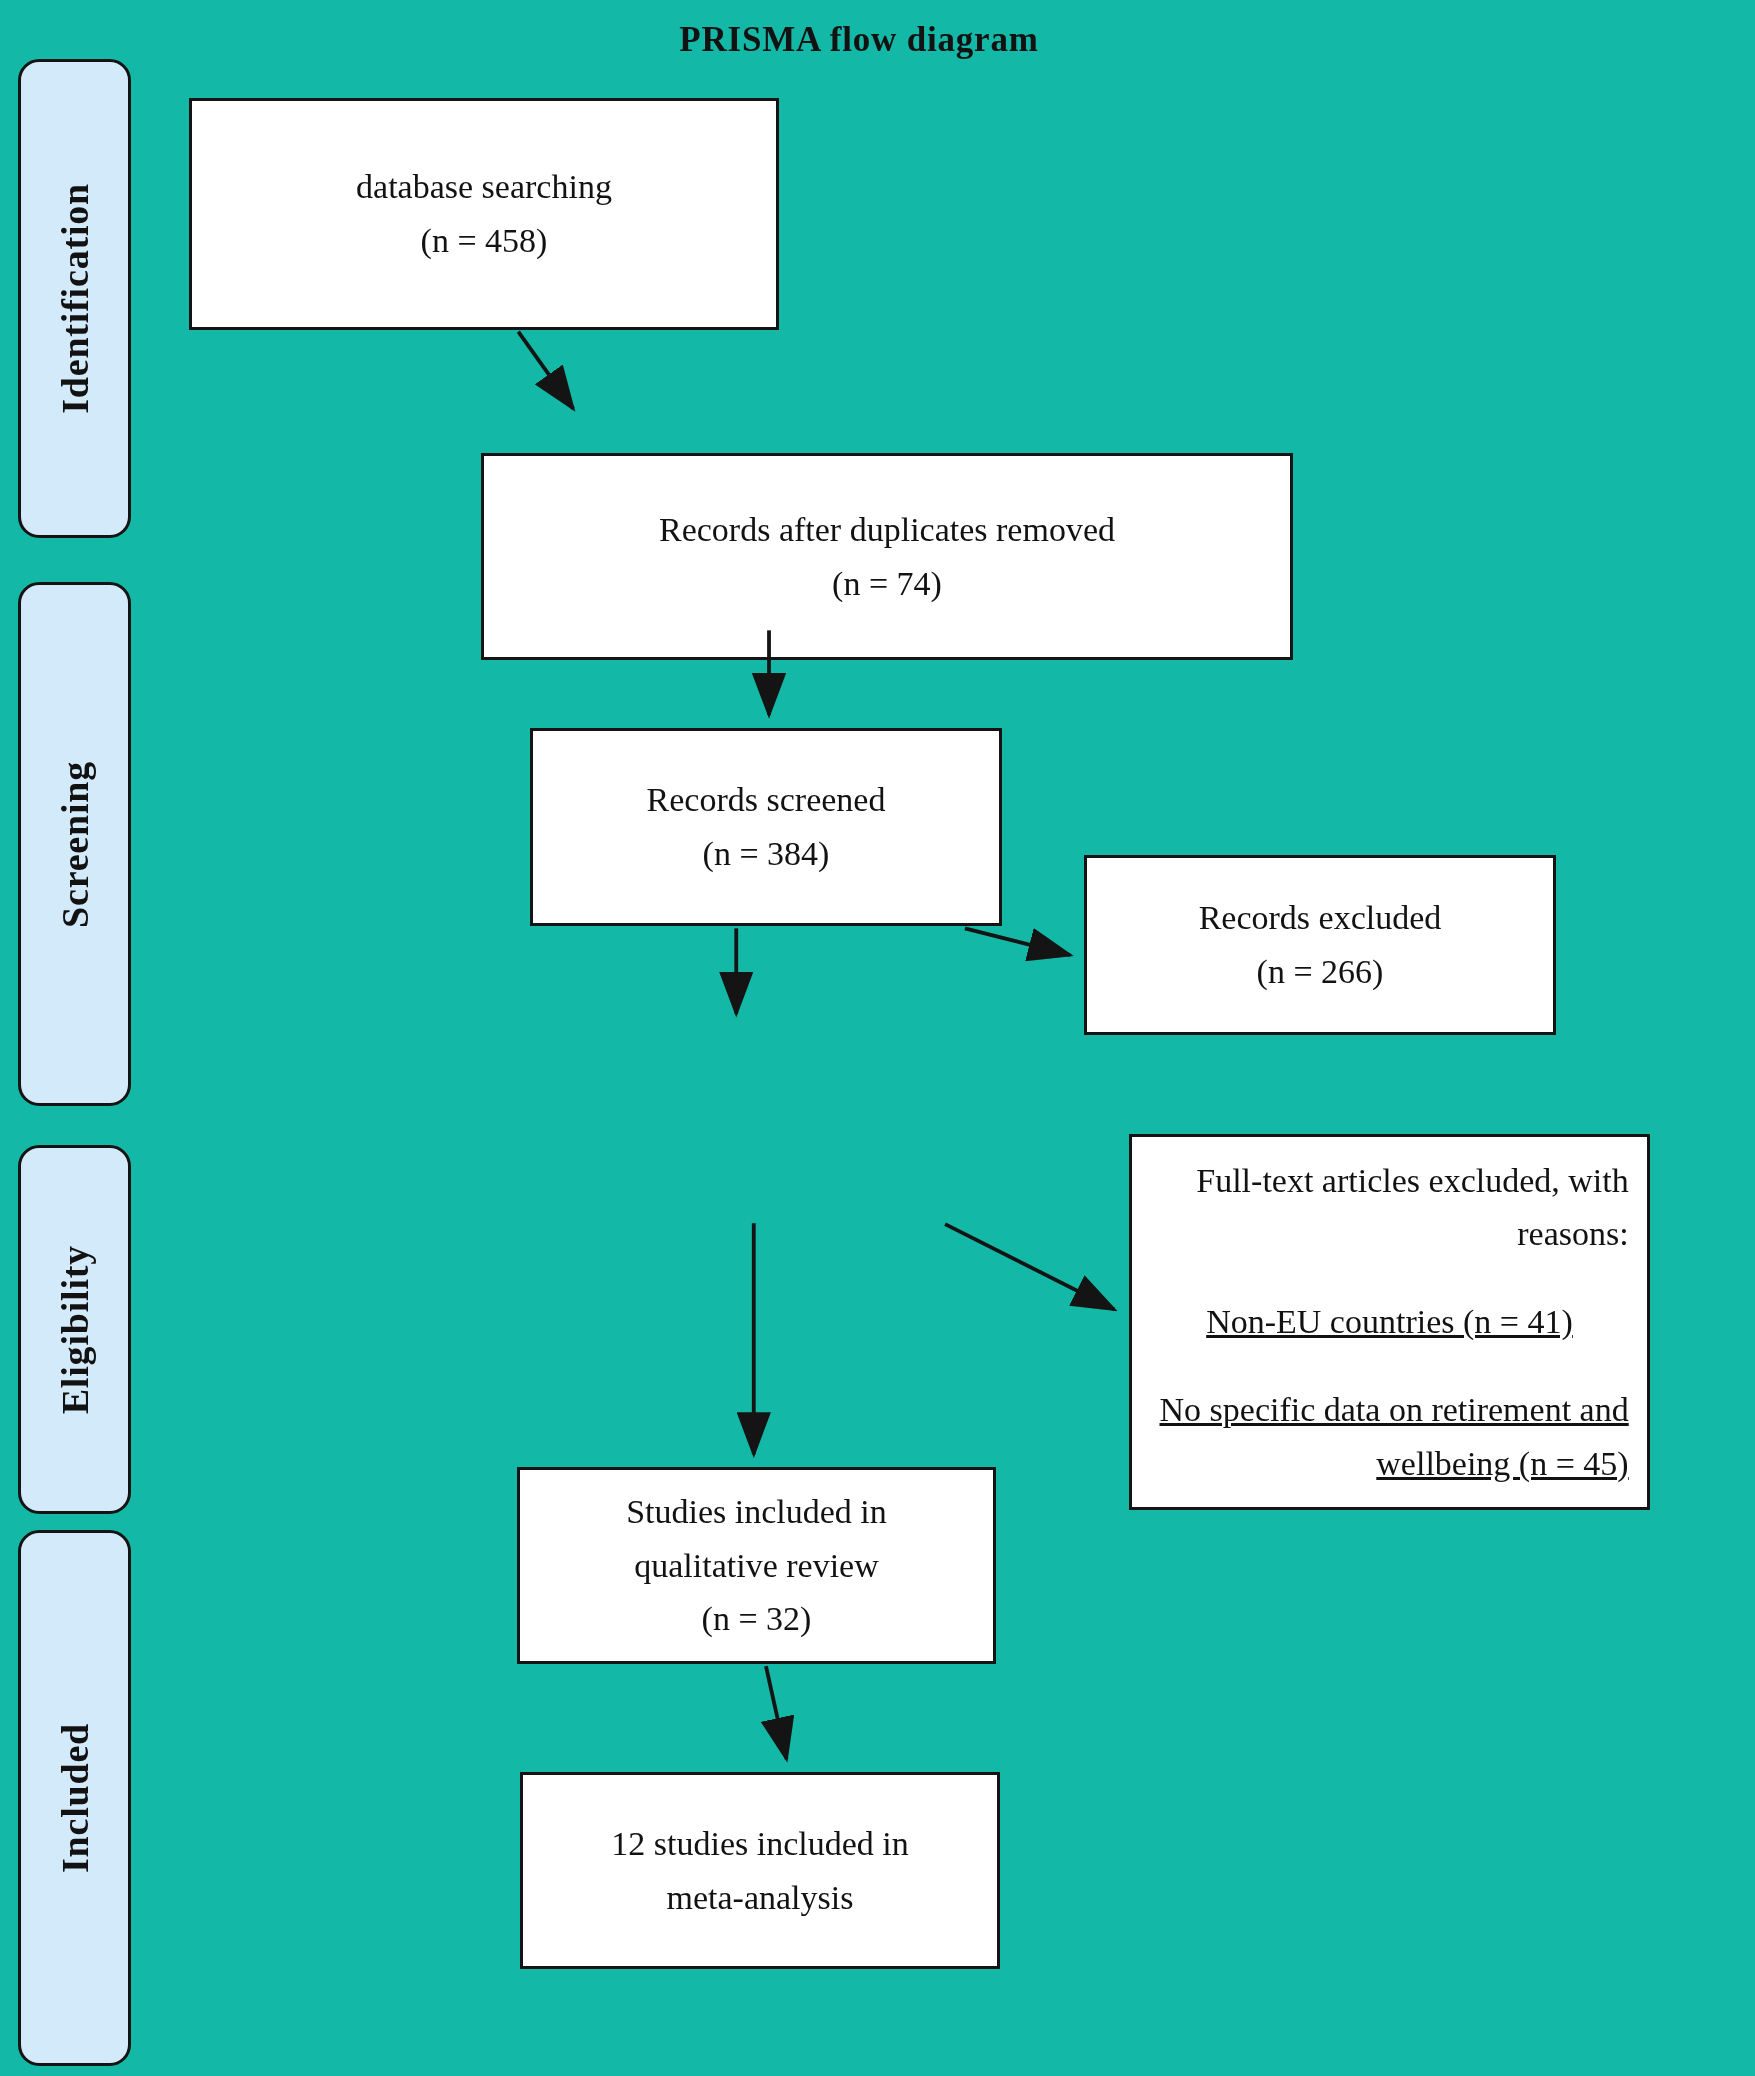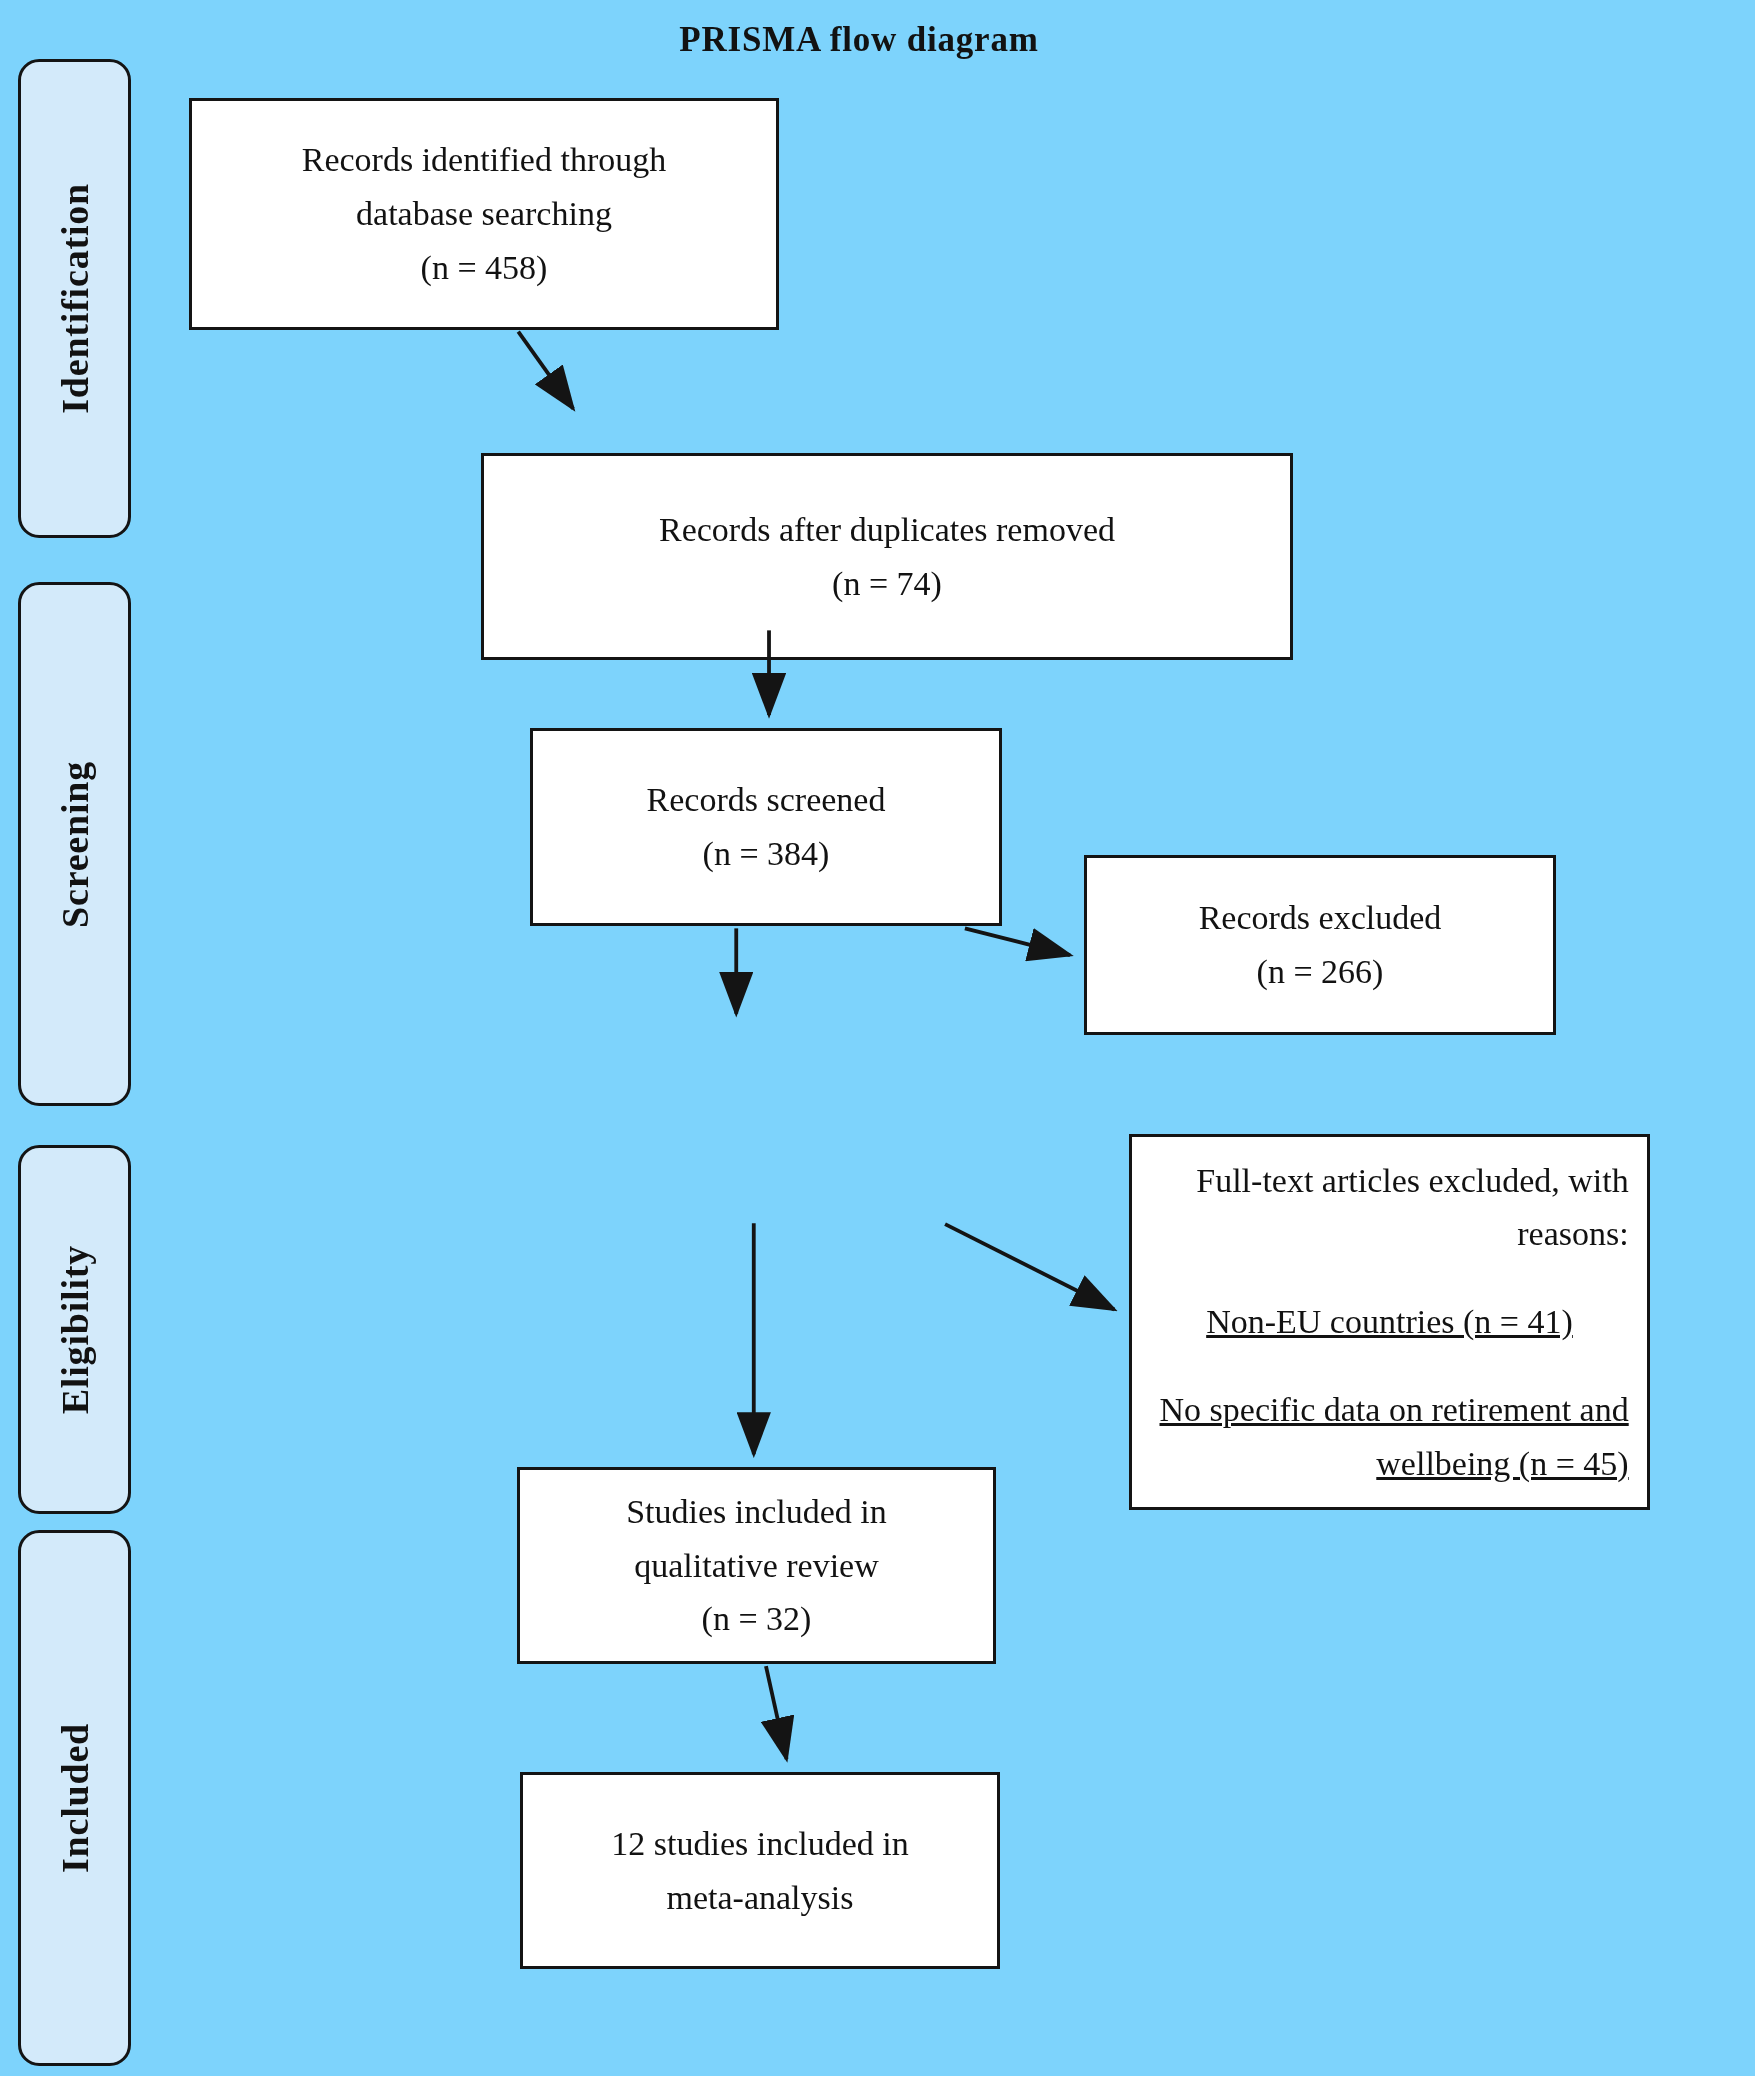--- a/index.html
+++ b/index.html
@@ -10,21 +10,21 @@
   body {
     width: 1756px;
     height: 2077px;
     font-family: "Liberation Serif", serif;
     color: #121212;
   }
   .canvas {
     position: relative;
     width: 1756px;
     height: 2077px;
-    background: #7dd3fc;
+    background: #14b8a6;
     overflow: hidden;
   }
   .title {
     position: absolute;
     top: 20px;
     left: 0;
     width: 1718px;
     text-align: center;
     font-size: 35px;
     font-weight: bold;
@@ -102,21 +102,20 @@
     <span class="stage-text">Screening</span>
   </div>
   <div class="stage" style="top:1145px;height:369px;">
     <span class="stage-text">Eligibility</span>
   </div>
   <div class="stage" style="top:1530px;height:536px;">
     <span class="stage-text">Included</span>
   </div>
 
   <div class="box" style="left:189px;top:98px;width:590px;height:232px;">
-    <span>Records identified through</span>
     <span>database searching</span>
     <span>(n = 458)</span>
   </div>
 
   <div class="box" style="left:481px;top:421px;width:812px;height:207px;margin-top:32px;">
     <span>Records after duplicates removed</span>
     <span>(n = 74)</span>
   </div>
 
   <div class="box" style="left:530px;top:728px;width:472px;height:198px;">

